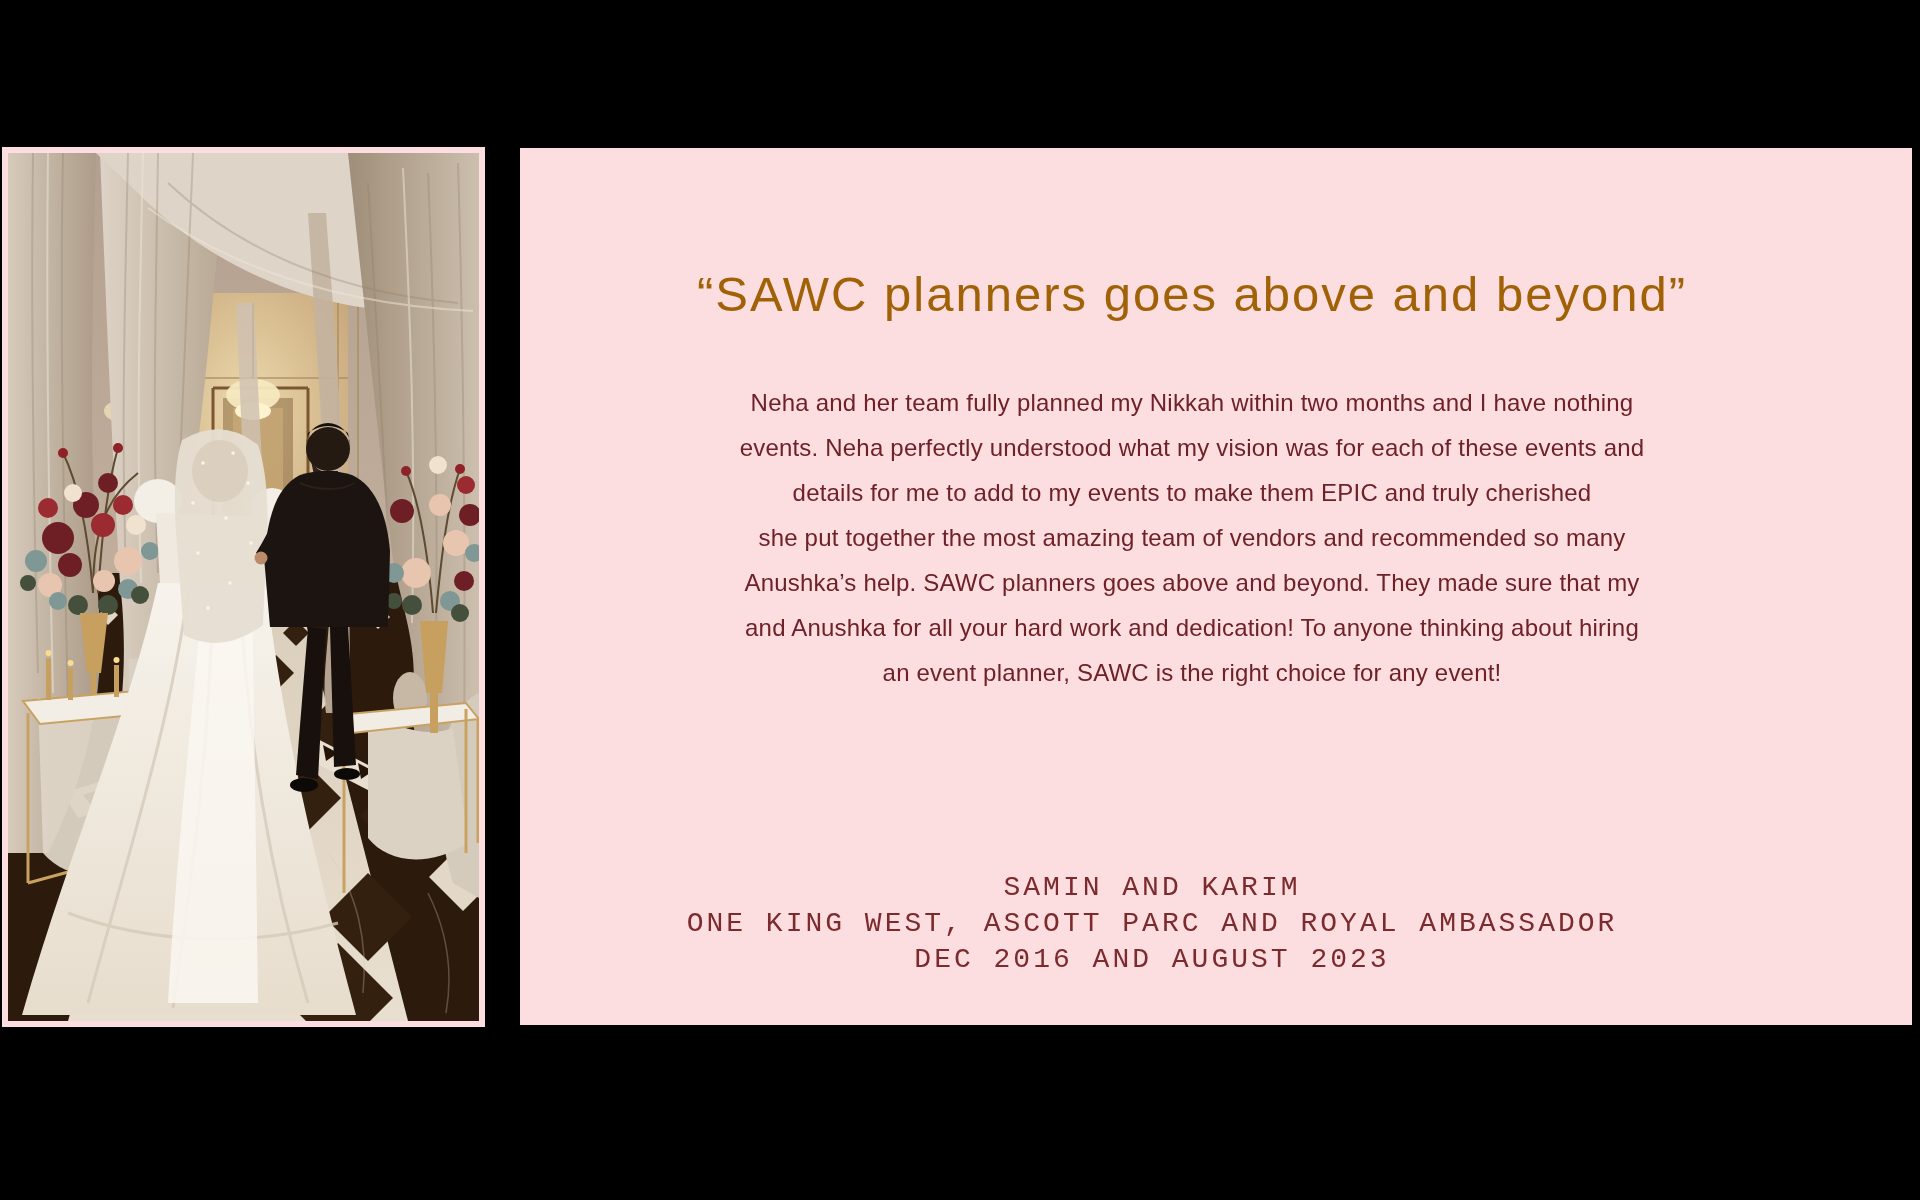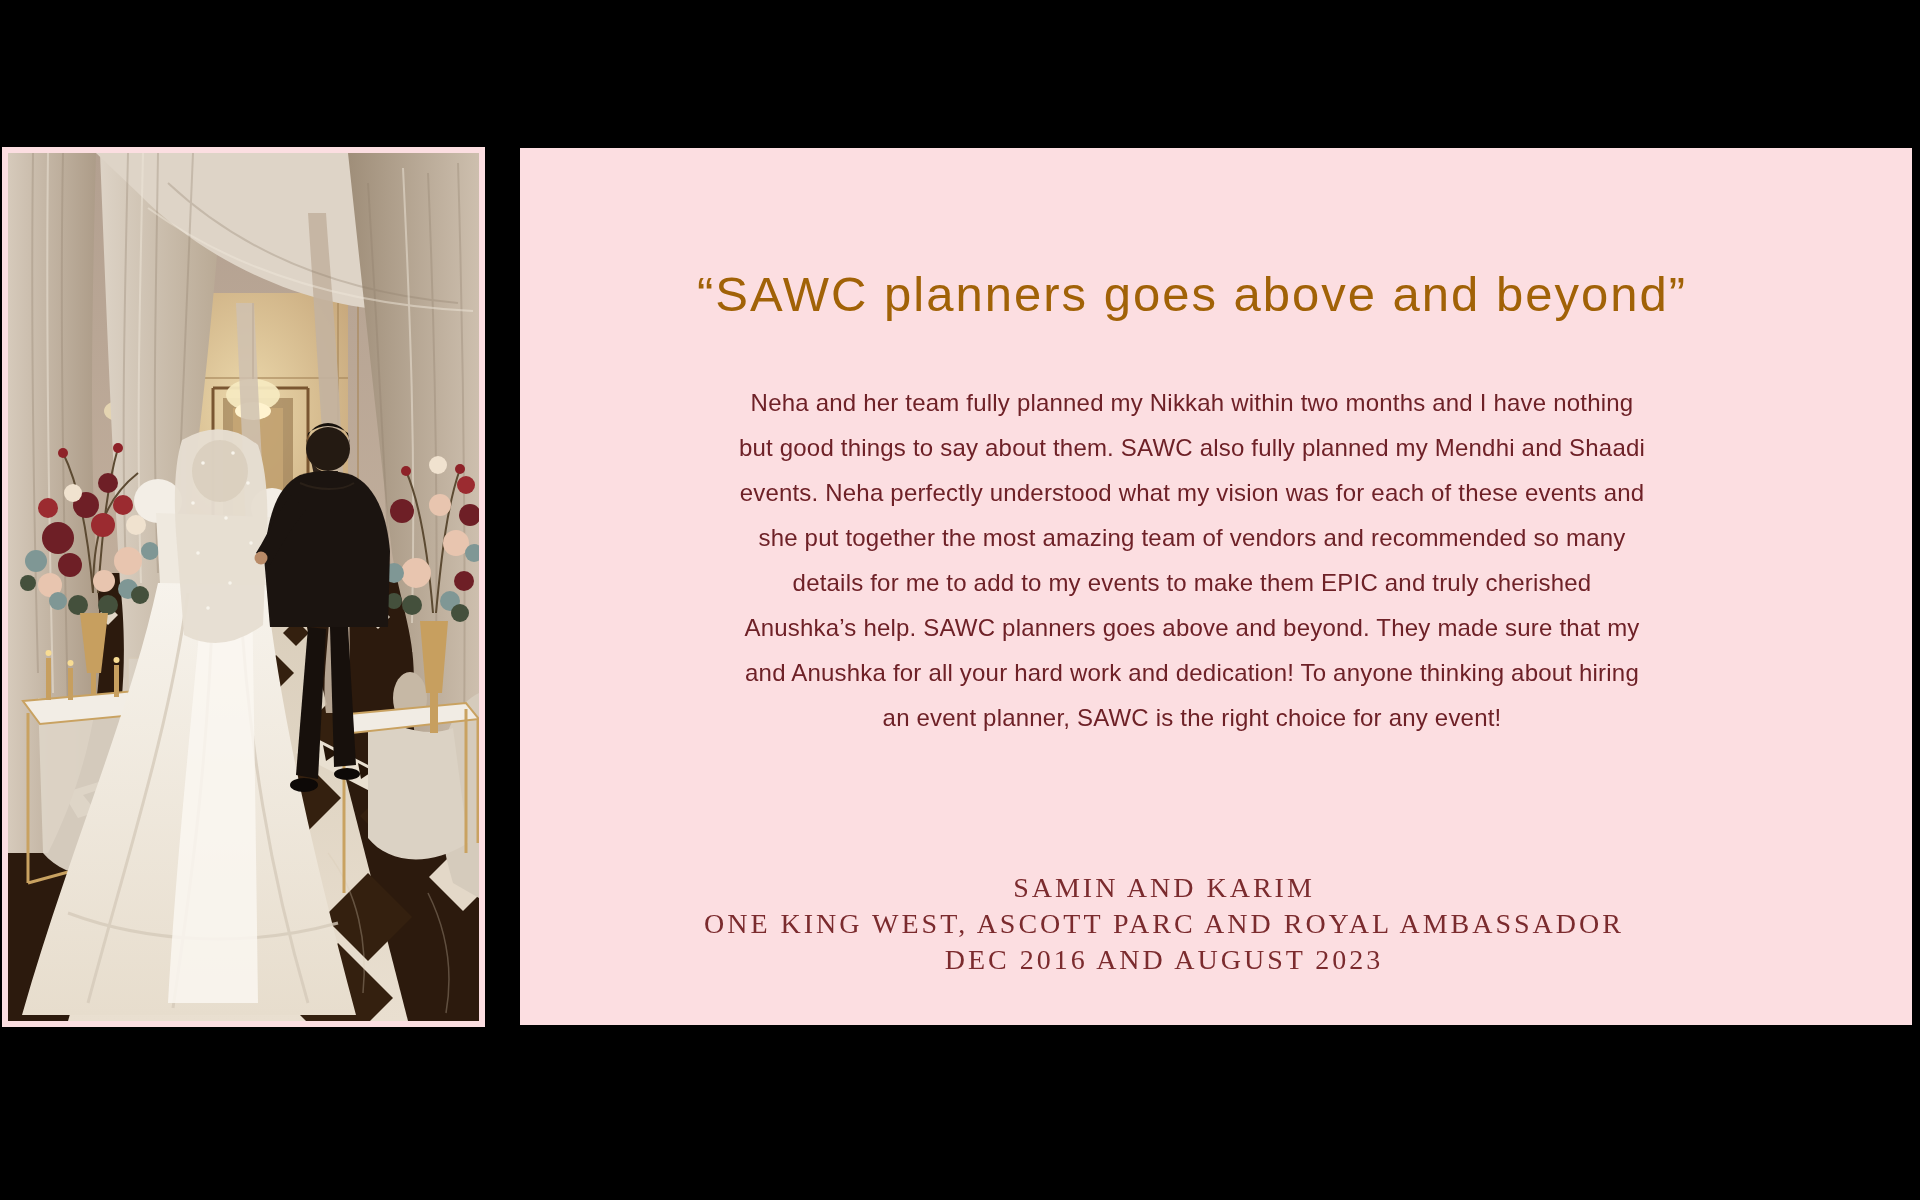--- a/index.html
+++ b/index.html
@@ -10,22 +10,22 @@
                background:#fcdee1;padding:6px;margin:0;}
   .photo-frame svg{display:block;width:471px;height:868px;}
   
   .panel{position:absolute;left:520px;top:148px;width:1392px;height:877px;background:#fcdee1;}
   .title{position:absolute;top:118px;left:0;width:1344px;margin:0;text-align:center;
          font-size:49px;font-weight:400;letter-spacing:2px;color:#a16207;
          line-height:1.15;white-space:nowrap;}
   .body{position:absolute;top:232px;left:0;width:1344px;text-align:center;color:#6e2127;
         font-size:24px;line-height:45px;letter-spacing:.2px;}
   .body .line{white-space:nowrap;height:45px;}
-  .attribution{position:absolute;top:722px;left:12px;width:1264px;text-align:center;
-               color:#7b2b2e;font-family:Liberation Serif, serif;font-size:28px;
+  .attribution{position:absolute;top:722px;left:0;width:1264px;text-align:center;
+               color:#7b2b2e;font-family:Liberation Mono, monospace;font-size:28px;
                line-height:36px;letter-spacing:3px;}
   .attribution div{white-space:nowrap;}
 </style>
 </head>
 <body>
 
 <div class="stage">
 
   <figure class="photo-frame">
     <svg viewBox="0 0 471 868" xmlns="http://www.w3.org/2000/svg">
@@ -293,24 +293,23 @@
         <path d="M292,330 C310,338 334,338 346,330" stroke="#2a2018" stroke-width="2" fill="none"></path>
       </g>
     </svg>
   </figure>
 
   <section class="panel">
     <h1 class="title">“SAWC planners goes above and beyond”</h1>
 
     <div class="body">
       <div class="line">Neha and her team fully planned my Nikkah within two months and I have nothing</div>
-      <div class="line">but good things to say about them. SAWC also fully planned my Mendhi and Shaadi</div>
       <div class="line">events. Neha perfectly understood what my vision was for each of these events and</div>
+      <div class="line">details for me to add to my events to make them EPIC and truly cherished</div>
       <div class="line">she put together the most amazing team of vendors and recommended so many</div>
-      <div class="line">details for me to add to my events to make them EPIC and truly cherished</div>
       <div class="line">Anushka’s help. SAWC planners goes above and beyond. They made sure that my</div>
       <div class="line">and Anushka for all your hard work and dedication! To anyone thinking about hiring</div>
       <div class="line">an event planner, SAWC is the right choice for any event!</div>
     </div>
 
     <div class="attribution">
       <div>SAMIN AND KARIM</div>
       <div>ONE KING WEST, ASCOTT PARC AND ROYAL AMBASSADOR</div>
       <div>DEC 2016 AND AUGUST 2023</div>
     </div>

